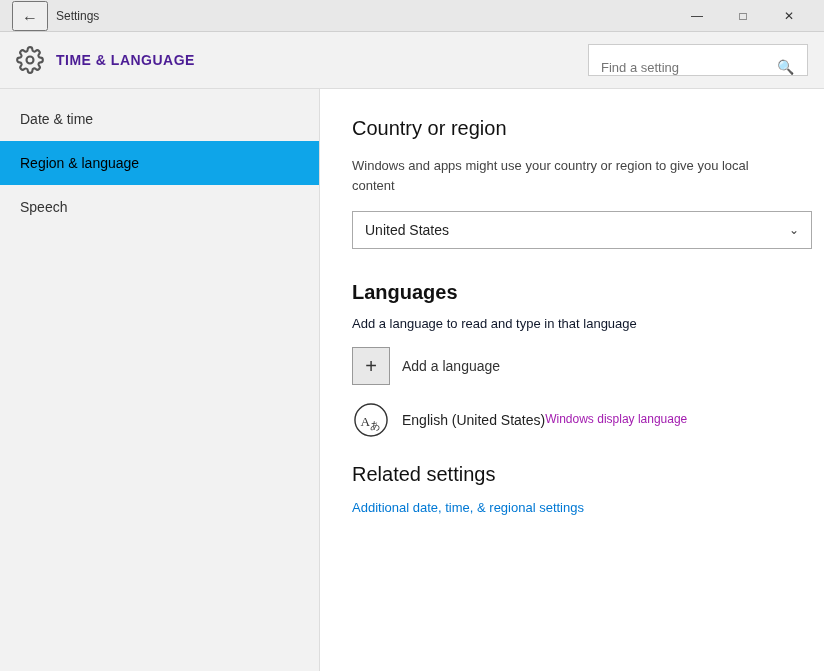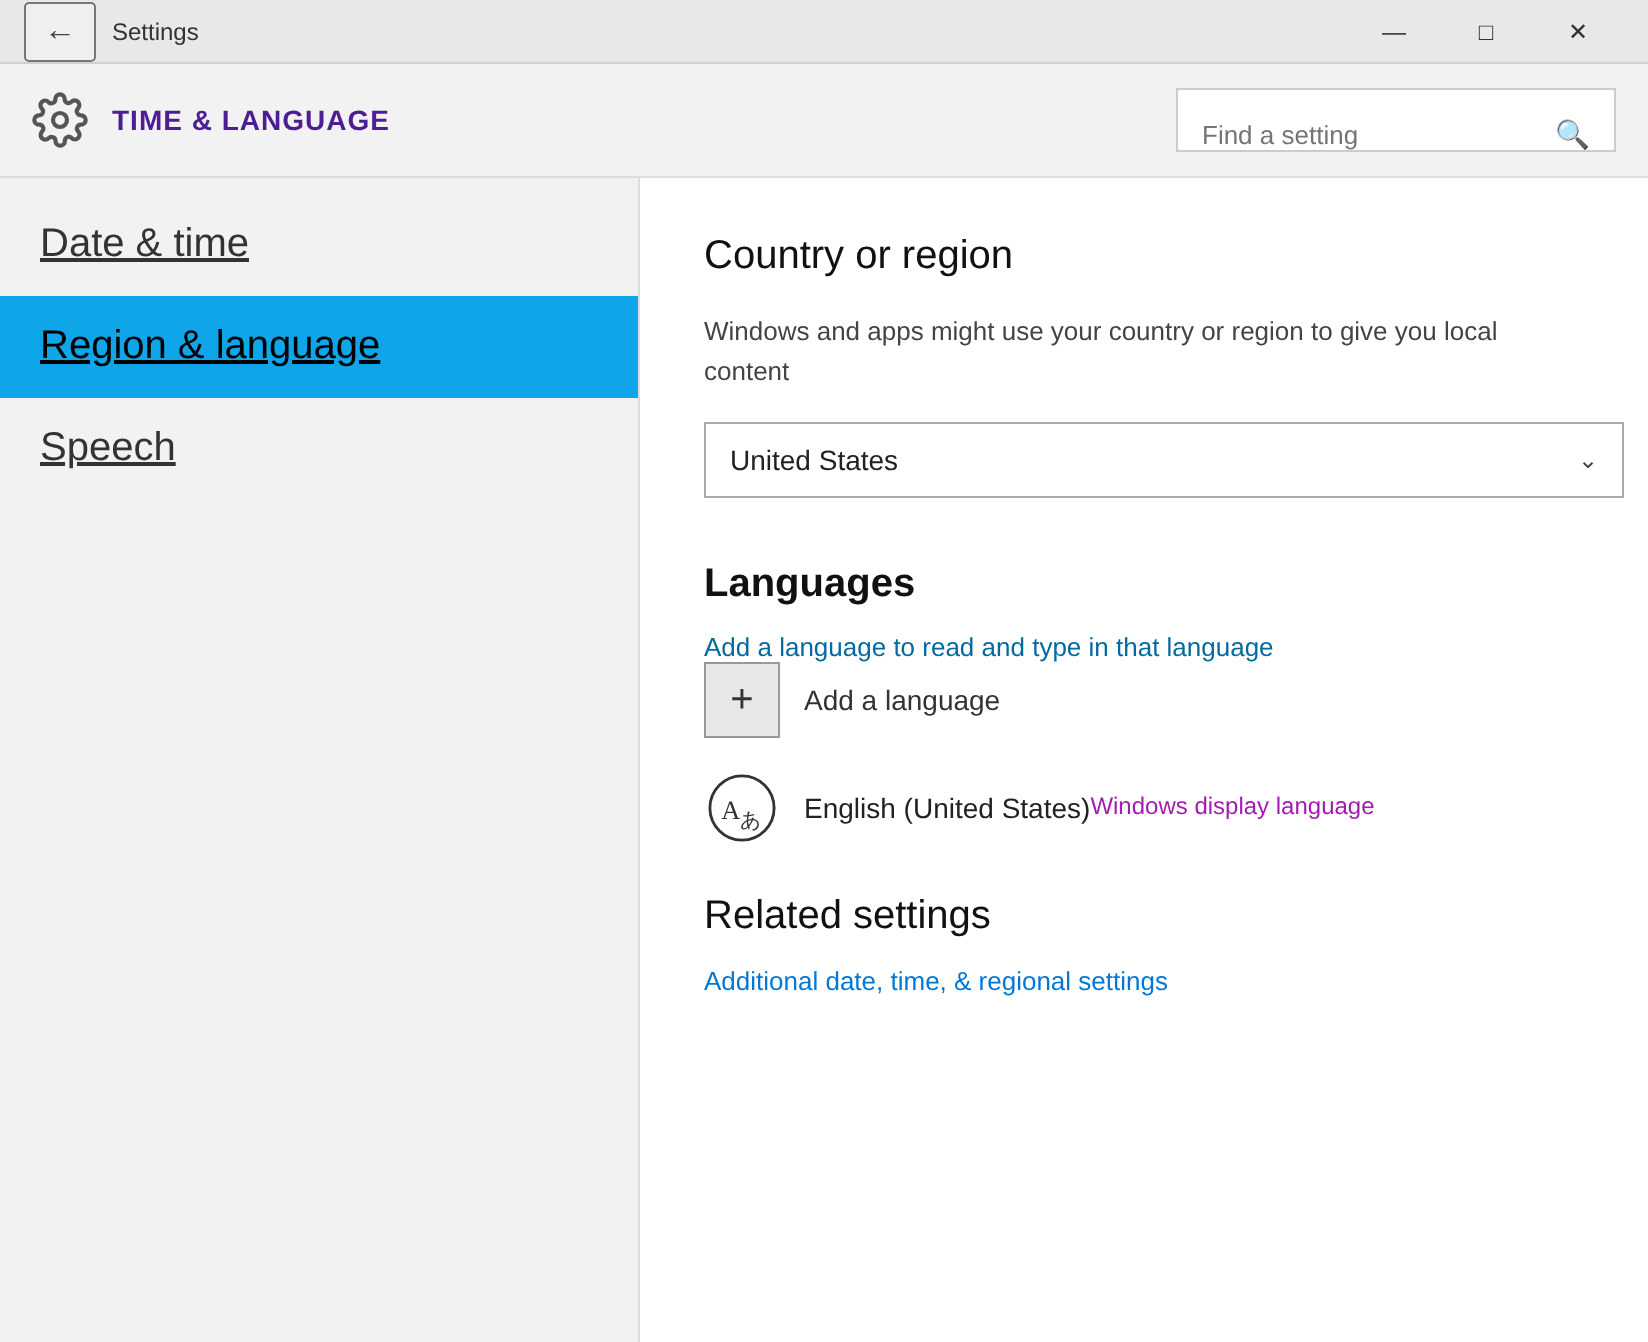--- a/index.html
+++ b/index.html
@@ -106,24 +106,23 @@
     
     .sidebar {
       width: 320px;
       background: #f2f2f2;
       padding-top: 8px;
       flex-shrink: 0;
       border-right: 1px solid #ddd;
     }
     .nav-item {
       padding: 14px 20px;
-      font-size: 20px;
-      color: #333;
-      cursor: pointer;
-      text-decoration: underline;
+      font-size: 14px;
+      color: #333;
+      cursor: pointer;
     }
     .nav-item.active {
       background: #0ea5e9;
       color: #000;
     }
 
     
     .content {
       flex: 1;
       background: white;
@@ -166,21 +165,22 @@
 
     
     .languages-title {
       font-size: 20px;
       font-weight: 700;
       color: #111;
       margin-bottom: 12px;
     }
     .languages-desc {
       font-size: 13px;
-      color: #0369a1;
+      color: #0f172a;
+      margin-bottom: 16px;
     }
 
     
     .add-language-row {
       display: flex;
       align-items: center;
       gap: 12px;
       margin-bottom: 16px;
     }
     .plus-btn {

